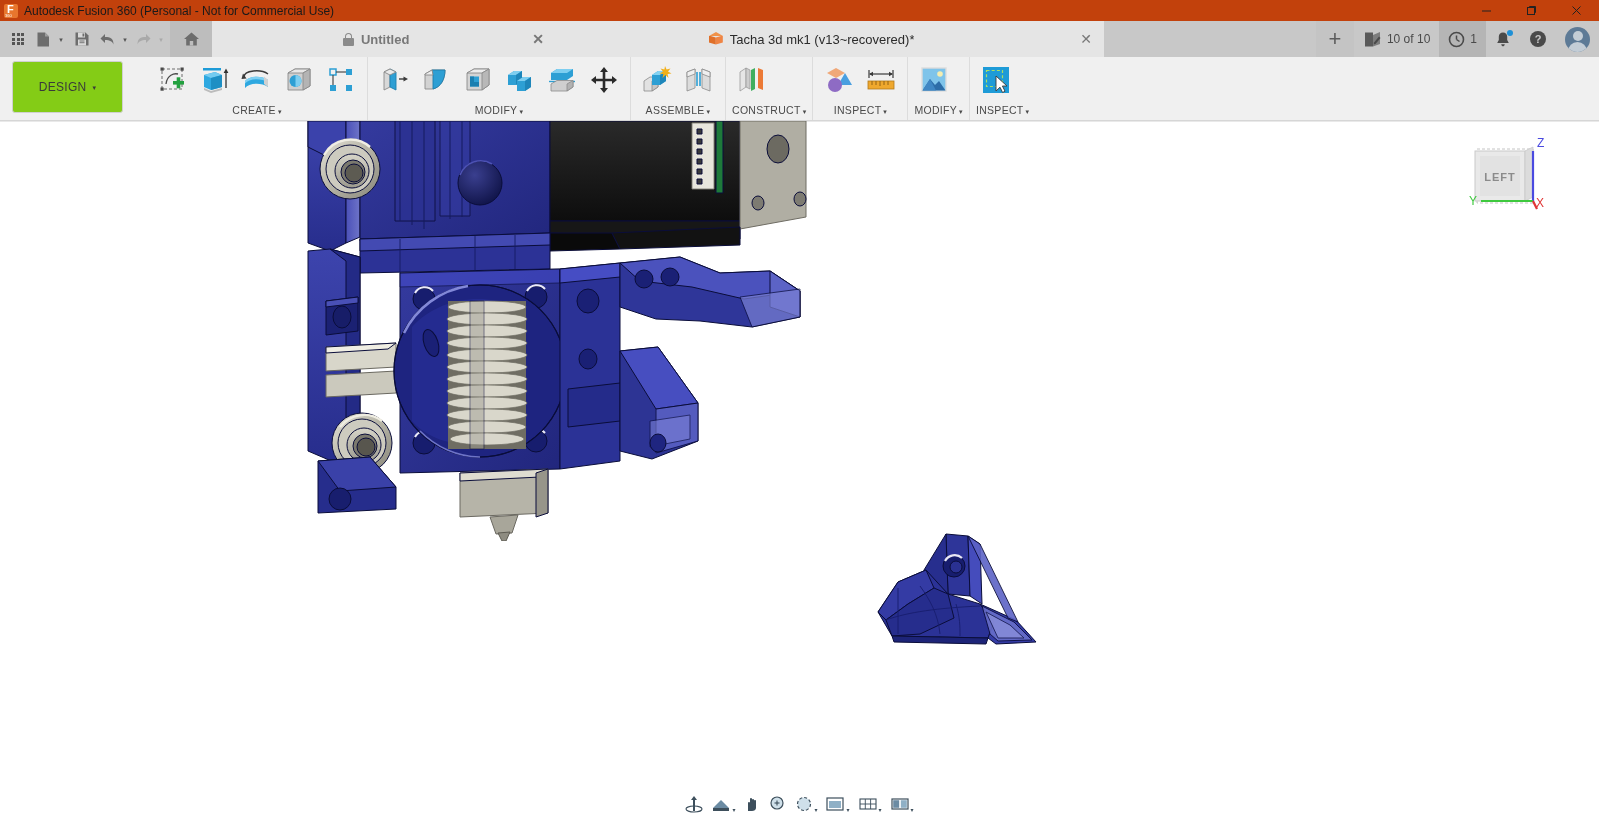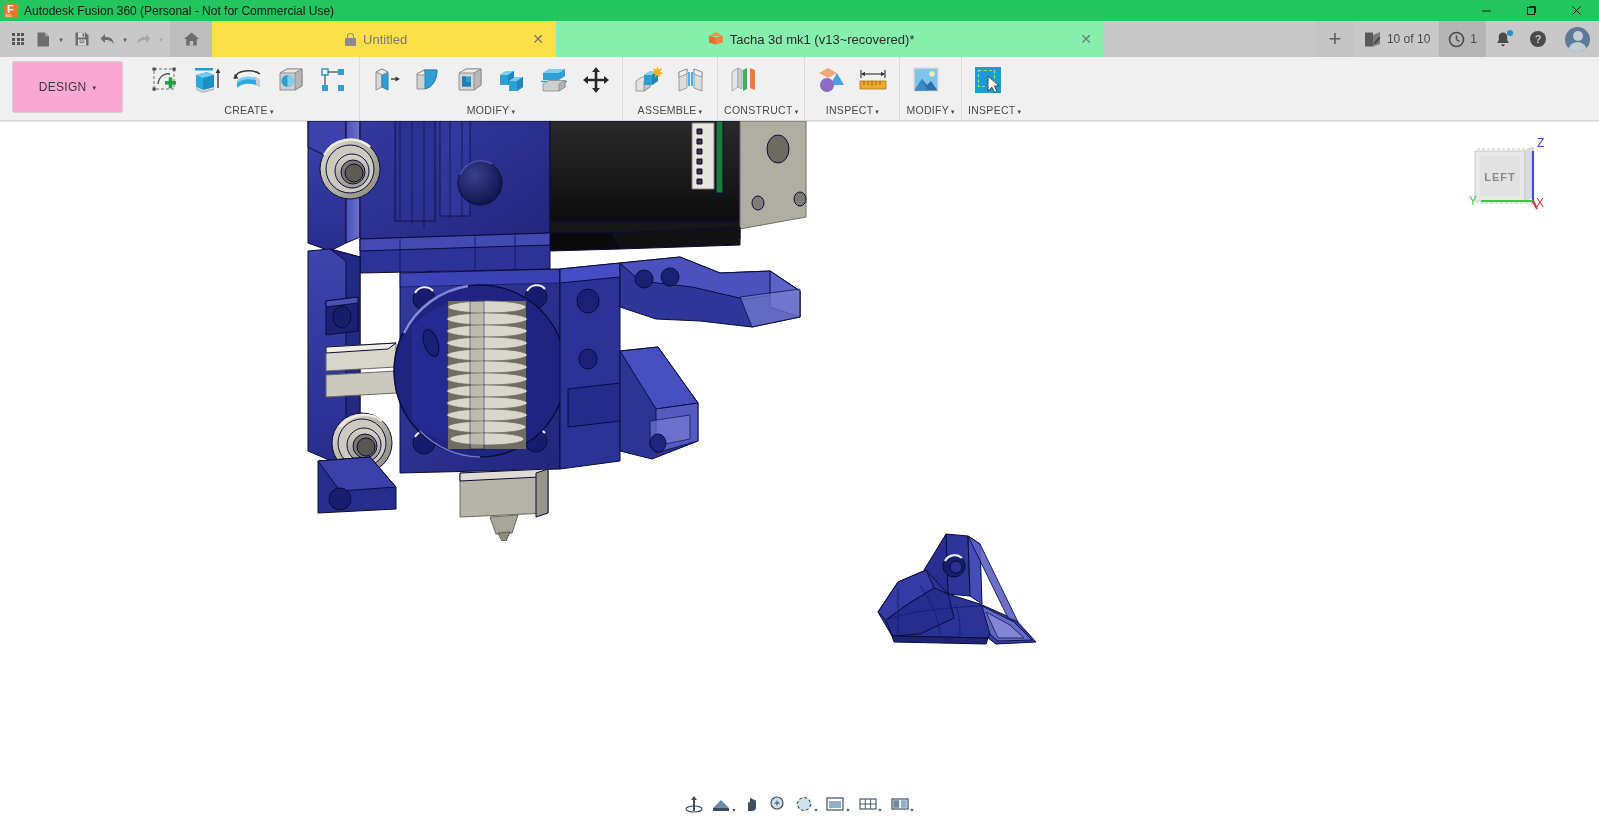--- a/index.html
+++ b/index.html
@@ -8,21 +8,21 @@
     width: 1599px;
     height: 829px;
     overflow: hidden;
     font-family: "Liberation Sans", sans-serif;
     background: #ffffff;
   }
 
   
   .titlebar {
     height: 21px;
-    background: #22c55e;
+    background: #c2410c;
     display: flex;
     align-items: center;
     position: relative;
     text-align: right;
   }
   .app-logo {
     width: 14px; height: 14px;
     margin-left: 4px; margin-right: 6px;
     background: #e8762d;
     border-radius: 2px;
@@ -113,22 +113,22 @@
     flex: 1;
     min-width: 0;
   }
   .doctab {
     display: flex;
     align-items: center;
     position: relative;
     padding: 0 10px;
     min-width: 0;
   }
-  .doctab.inactive { background: #fde047; width: 324px; }
-  .doctab.active { background: #86efac; width: 528px; gap: 21px; }
+  .doctab.inactive { background: #e5e5e5; width: 324px; font-weight: bold; }
+  .doctab.active { background: #e5e5e5; width: 528px; gap: 21px; }
   .doctab .tab-center {
     flex: 1;
     display: flex;
     align-items: center;
     justify-content: center;
     gap: 7px;
     min-width: 0;
   }
   .doctab .tab-label {
     font-size: 13px;
@@ -277,24 +277,24 @@
   }
 
   .ribbon-body {
     height: 63px;
     display: flex;
     align-items: stretch;
     padding-left: 8px;
   }
   .design-btn {
     width: 109px;
-    margin: 4px 16px 7px 4px;
+    margin: 4px 24px 7px 4px;
     border: 1px solid #d0d0d0;
     border-radius: 3px;
-    background: #f9a8d4;
+    background: #84cc16;
     display: flex;
     align-items: center;
     justify-content: center;
     gap: 6px;
     color: #3a3a3a;
     font-size: 12px;
     letter-spacing: 0.3px;
     flex: none;
   }
 

